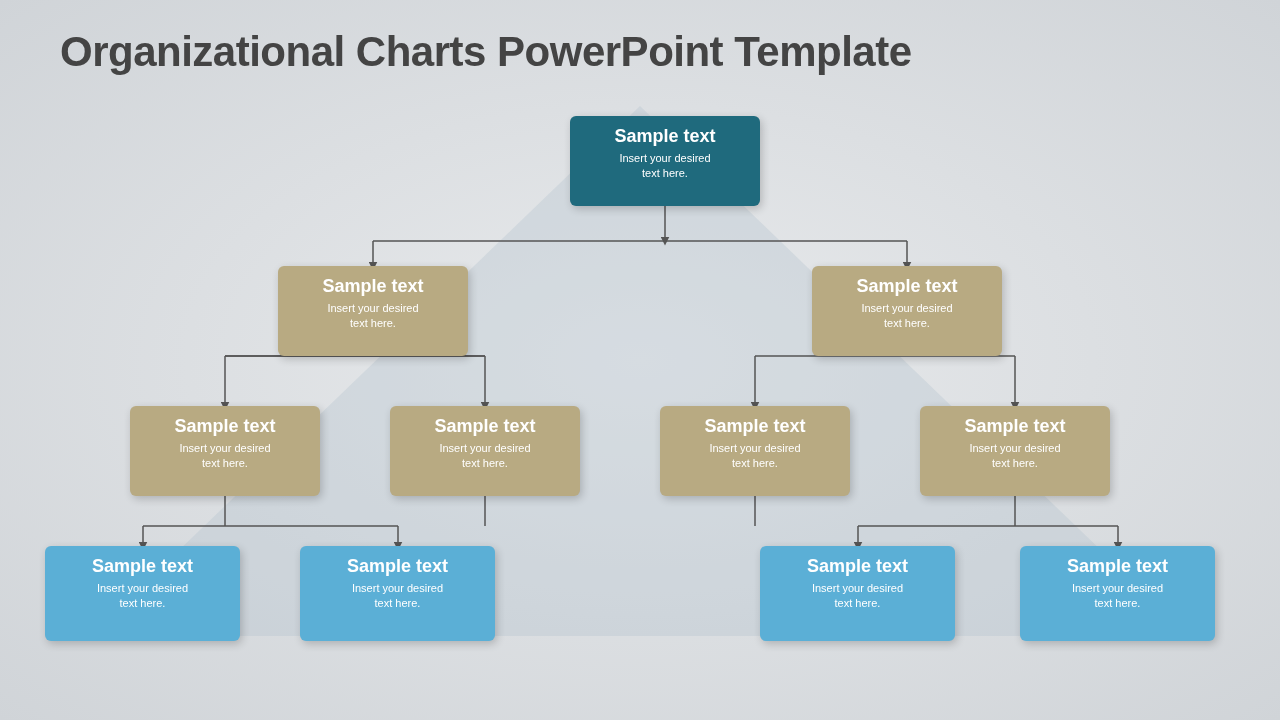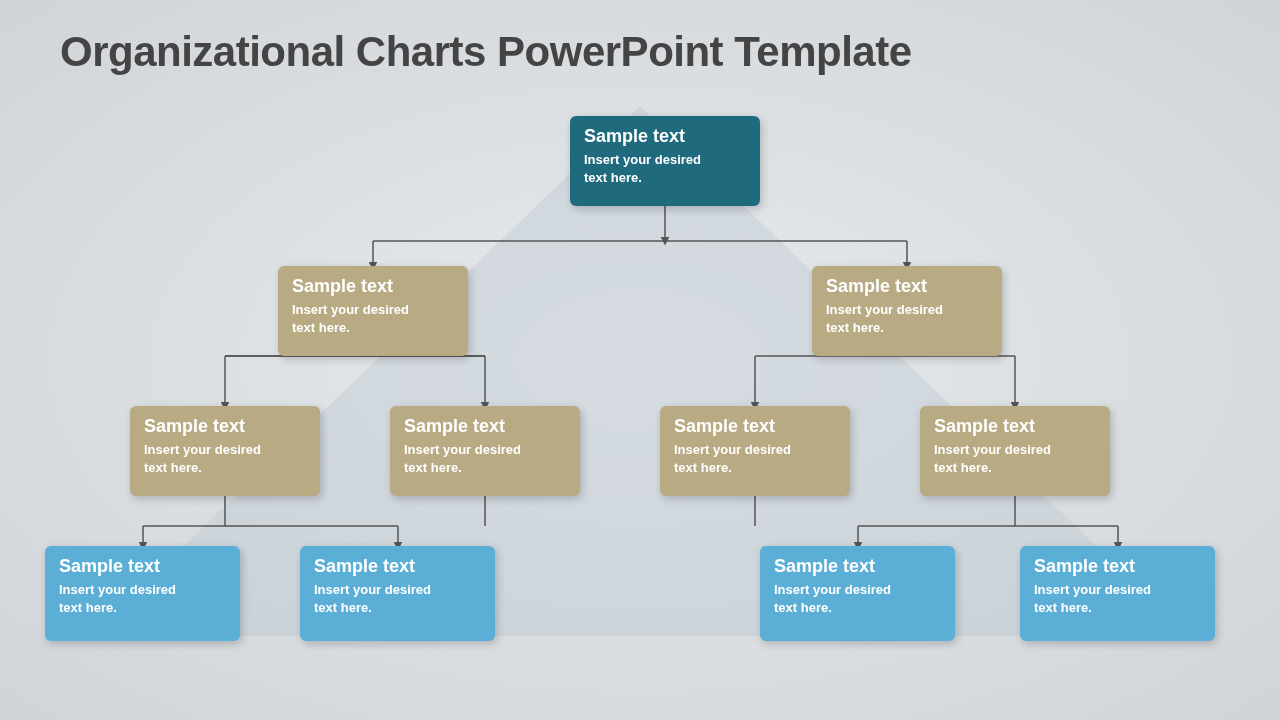--- a/index.html
+++ b/index.html
@@ -50,34 +50,35 @@
       height: 620px;
       z-index: 1;
       pointer-events: none;
     }
 
     
     .org-box {
       position: absolute;
       z-index: 2;
       border-radius: 6px;
+      text-align: center;
       color: white;
       padding: 10px 14px;
       box-shadow: 2px 3px 8px rgba(0,0,0,0.2);
     }
 
     .org-box .box-title {
       font-size: 18px;
       font-weight: 600;
       margin-bottom: 4px;
     }
 
     .org-box .box-sub {
-      font-size: 13px;
-      font-weight: 700;
+      font-size: 11px;
+      font-weight: 400;
       line-height: 1.4;
     }
 
     .box-teal {
       background-color: #1f6a7d;
     }
 
     .box-tan {
       background-color: #b8aa82;
     }

